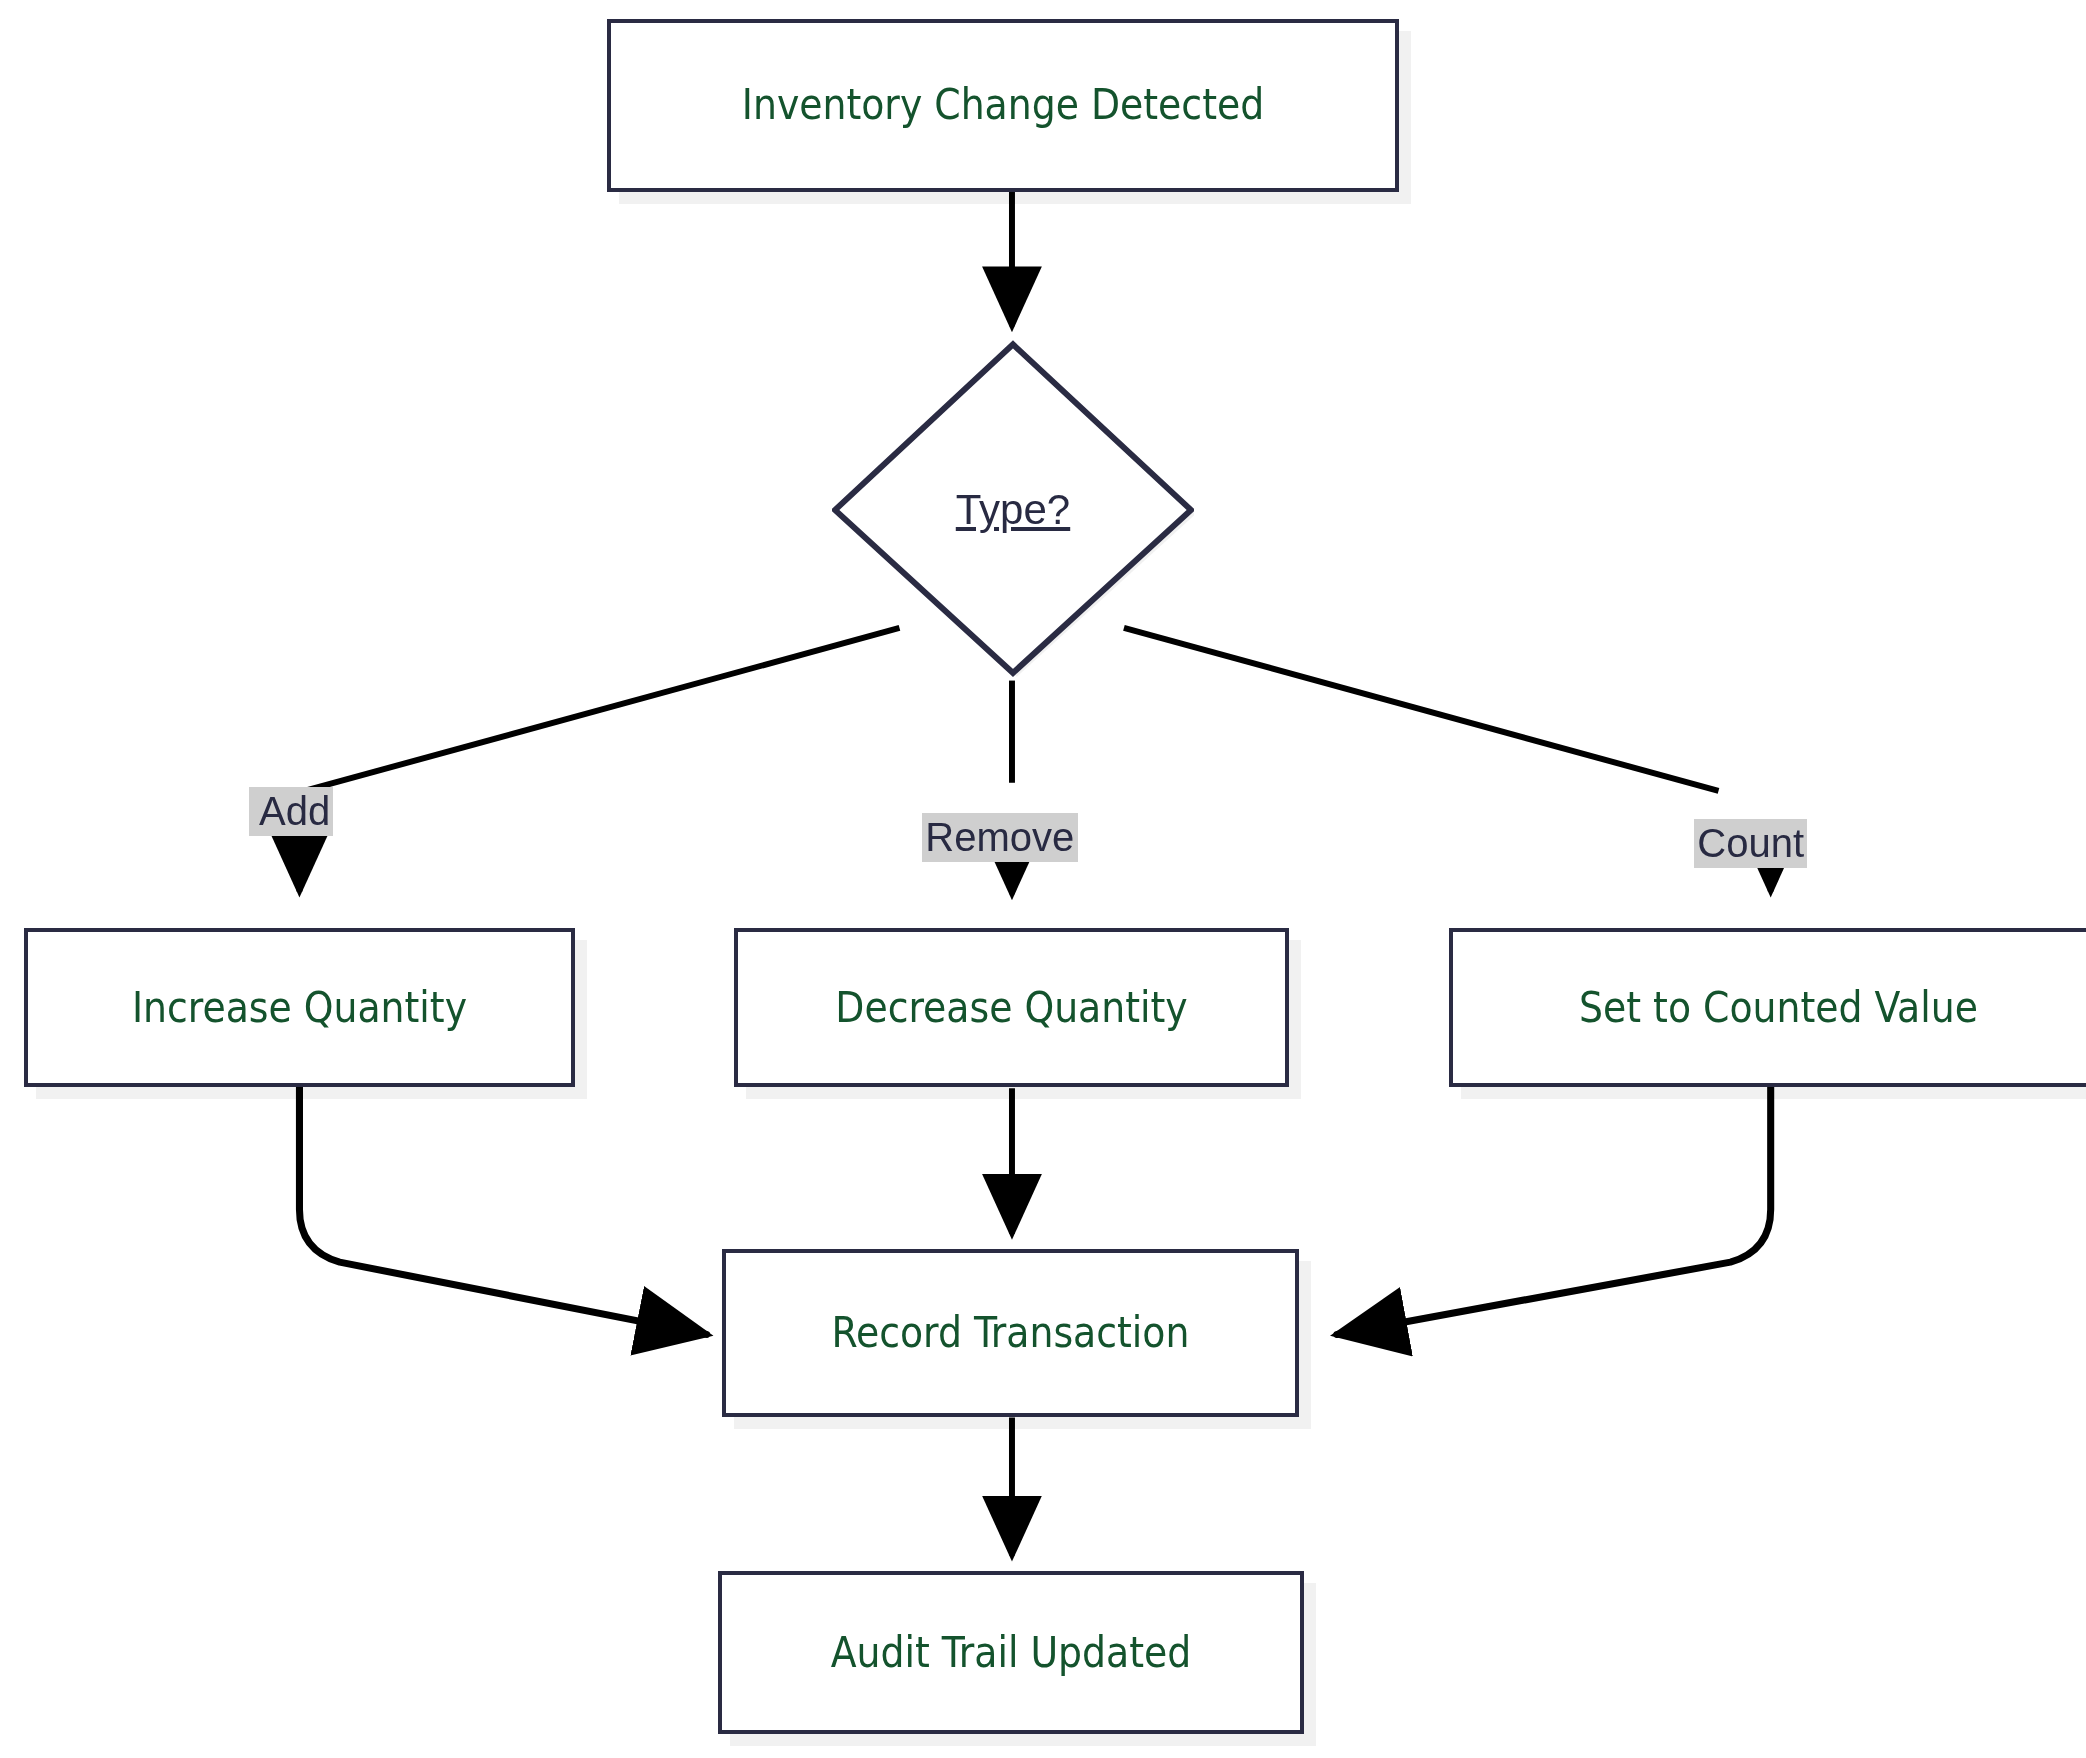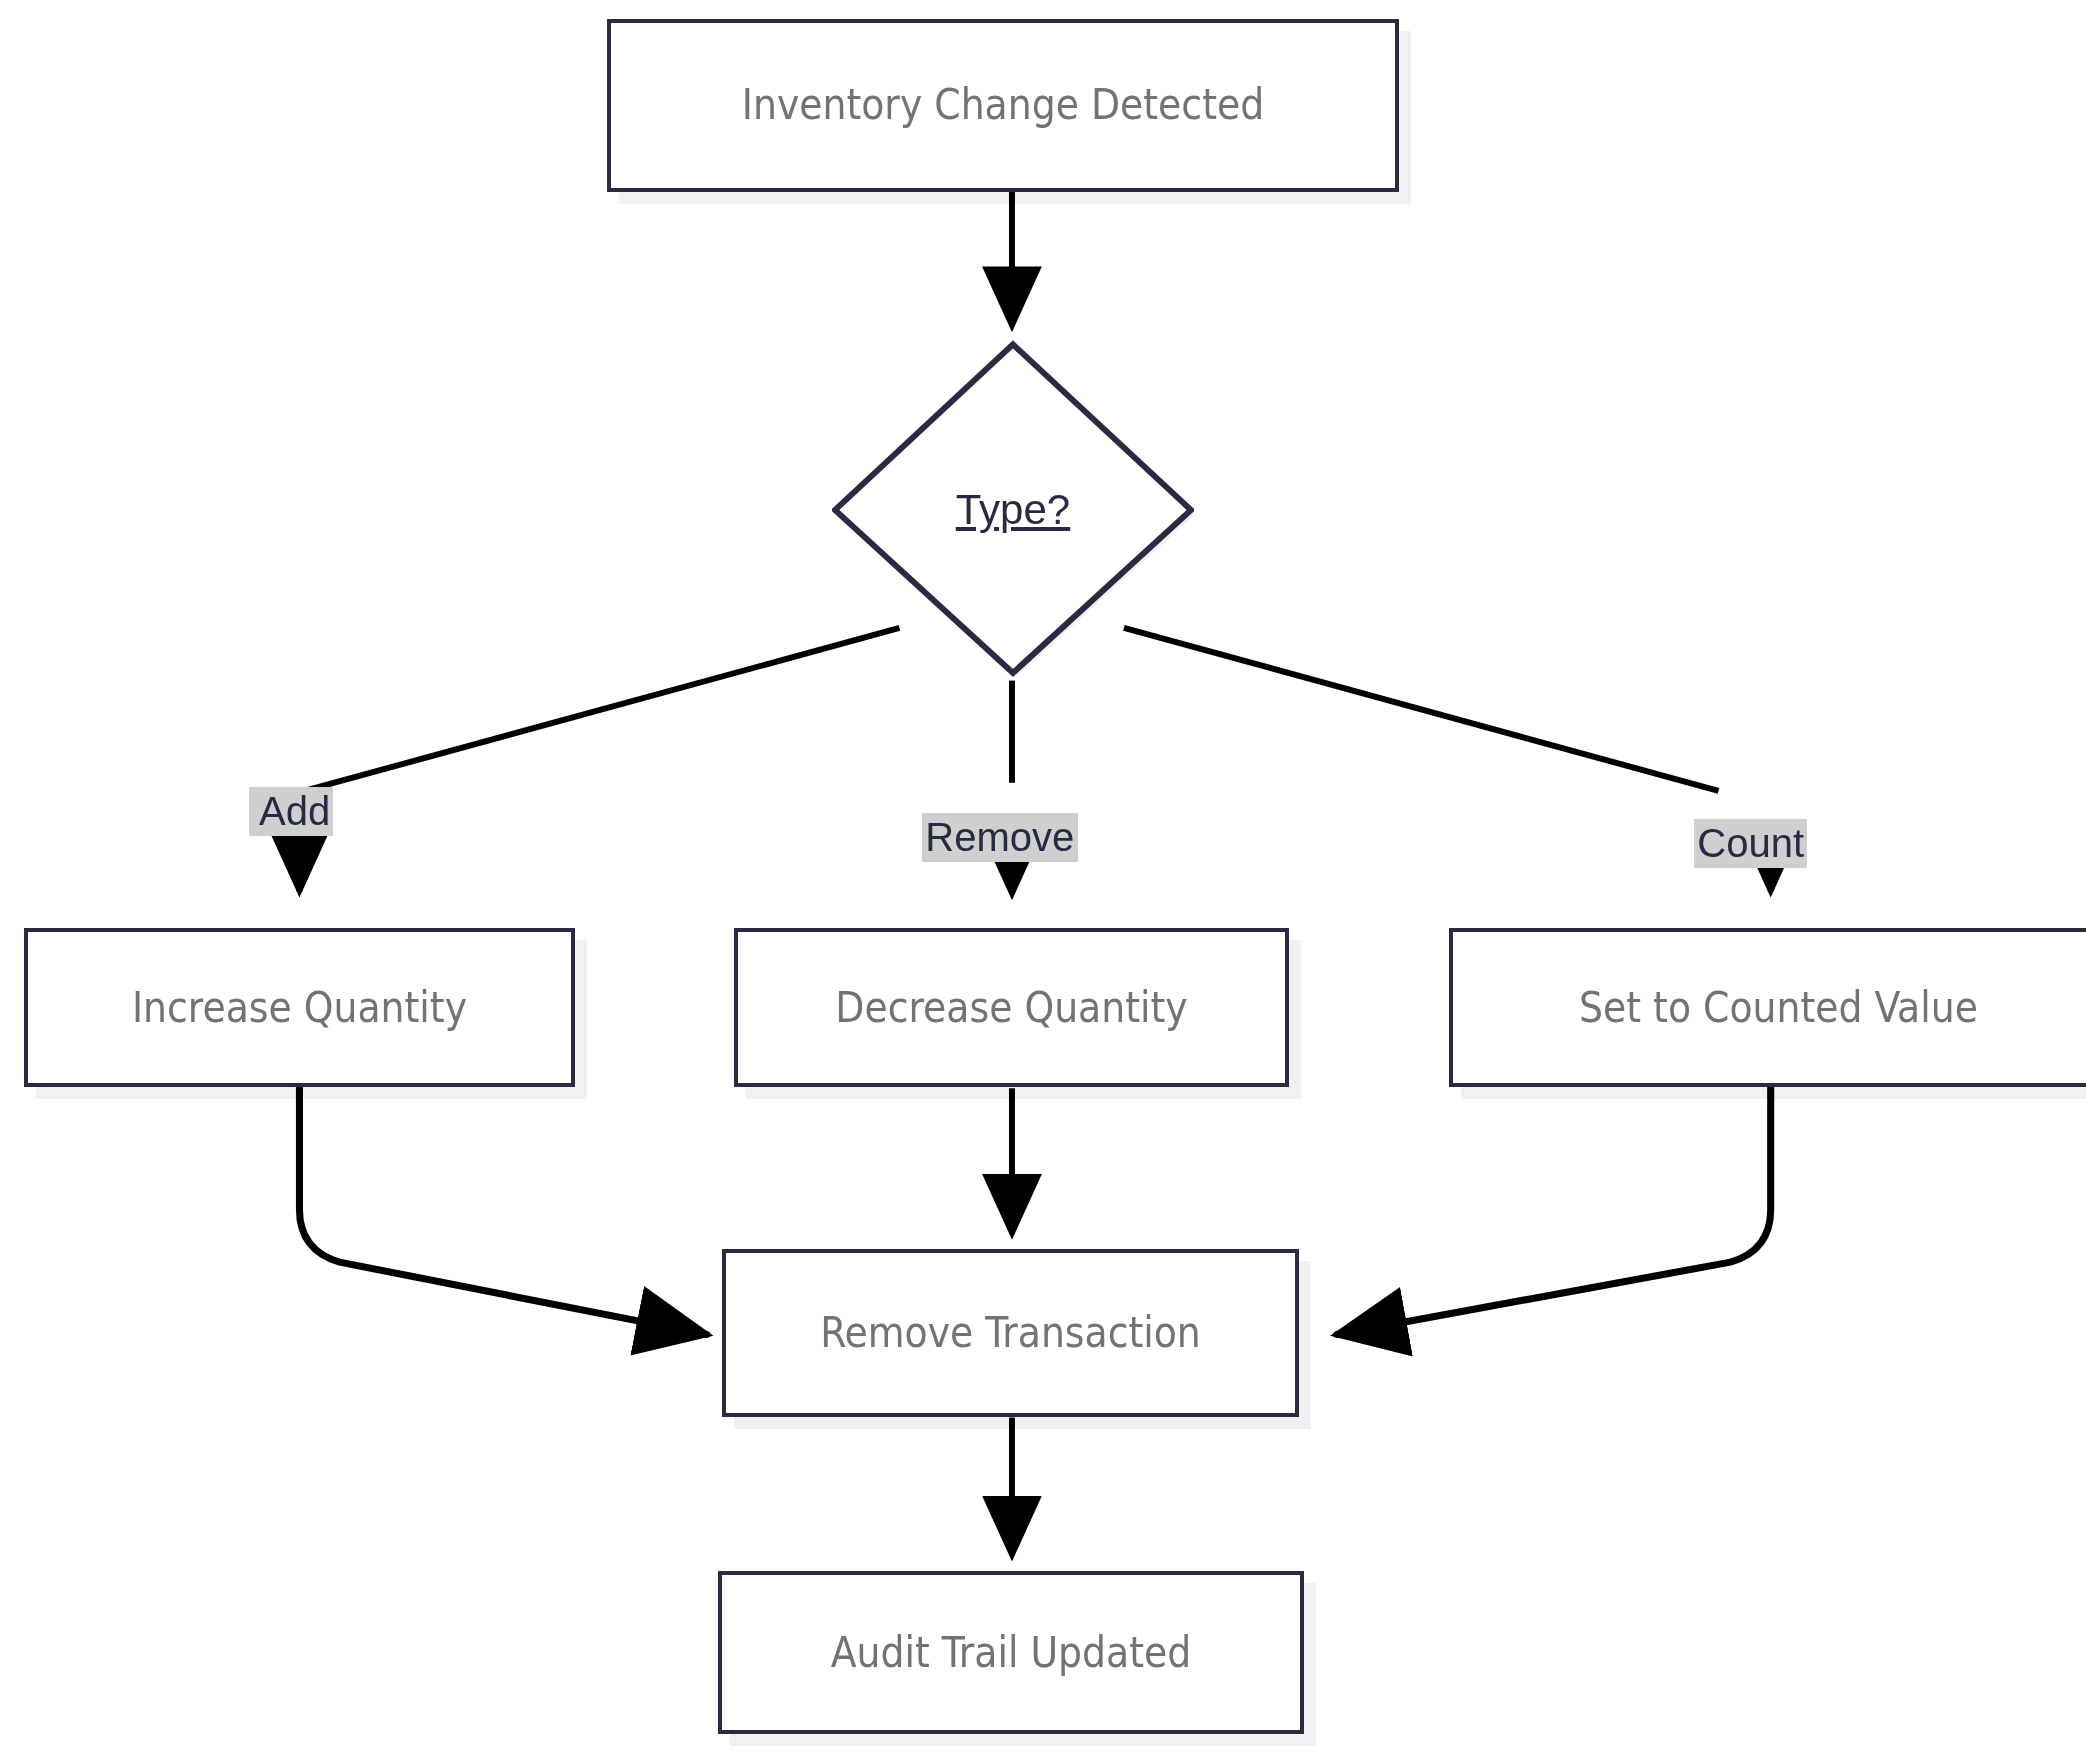--- a/index.html
+++ b/index.html
@@ -4,21 +4,21 @@
 <style>
   html,body{margin:0;padding:0;background:#ffffff;}
   body{width:2087px;height:1759px;overflow:hidden;
        font-family:"DejaVu Sans Condensed","Liberation Sans",sans-serif;}
   #stage{position:relative;width:2087px;height:1759px;background:#ffffff;}
   svg.layer{position:absolute;left:0;top:0;width:2087px;height:1759px;}
 
   .node{position:absolute;box-sizing:border-box;background:#ffffff;
         border:4.9px solid #2a2b43;display:flex;align-items:center;justify-content:center;
         box-shadow:12px 12px 0 0 rgba(0,0,0,0.055);}
-  .node span{color:#737373;font-size:42px;line-height:1;
+  .node span{color:#14532d;font-size:42px;line-height:1;
              font-family:"DejaVu Sans Condensed","Liberation Sans",sans-serif;
              font-stretch:condensed;white-space:nowrap;}
 
   .diamond-wrap{position:absolute;}
   .diamond-wrap span{position:absolute;left:0;top:0;width:100%;height:100%;
         display:flex;align-items:center;justify-content:center;
         color:#282a42;font-size:42px;line-height:1;
         font-family:"Liberation Sans","DejaVu Sans",sans-serif;white-space:nowrap;text-decoration:underline;}
 
   .edge-label{position:absolute;background:#cfcfcf;color:#282a42;
@@ -75,21 +75,21 @@
 
   <div class="node" style="left:24px;top:928px;width:551px;height:159px;">
     <span>Increase Quantity</span>
   </div>
 
   <div class="node" style="left:1449px;top:928px;width:659px;height:159px;">
     <span>Set to Counted Value</span>
   </div>
 
   <div class="node" style="left:722px;top:1249px;width:577px;height:168px;">
-    <span>Remove Transaction</span>
+    <span>Record Transaction</span>
   </div>
 
   <div class="node" style="left:718px;top:1571px;width:586px;height:163px;text-align:right;">
     <span>Audit Trail Updated</span>
   </div>
 
   <div class="edge-label" style="left:249px;top:787px;padding-left:10px;">Add</div>
 
   <div class="edge-label" style="left:922px;top:787px;margin-top:26px;">Remove</div>
 

